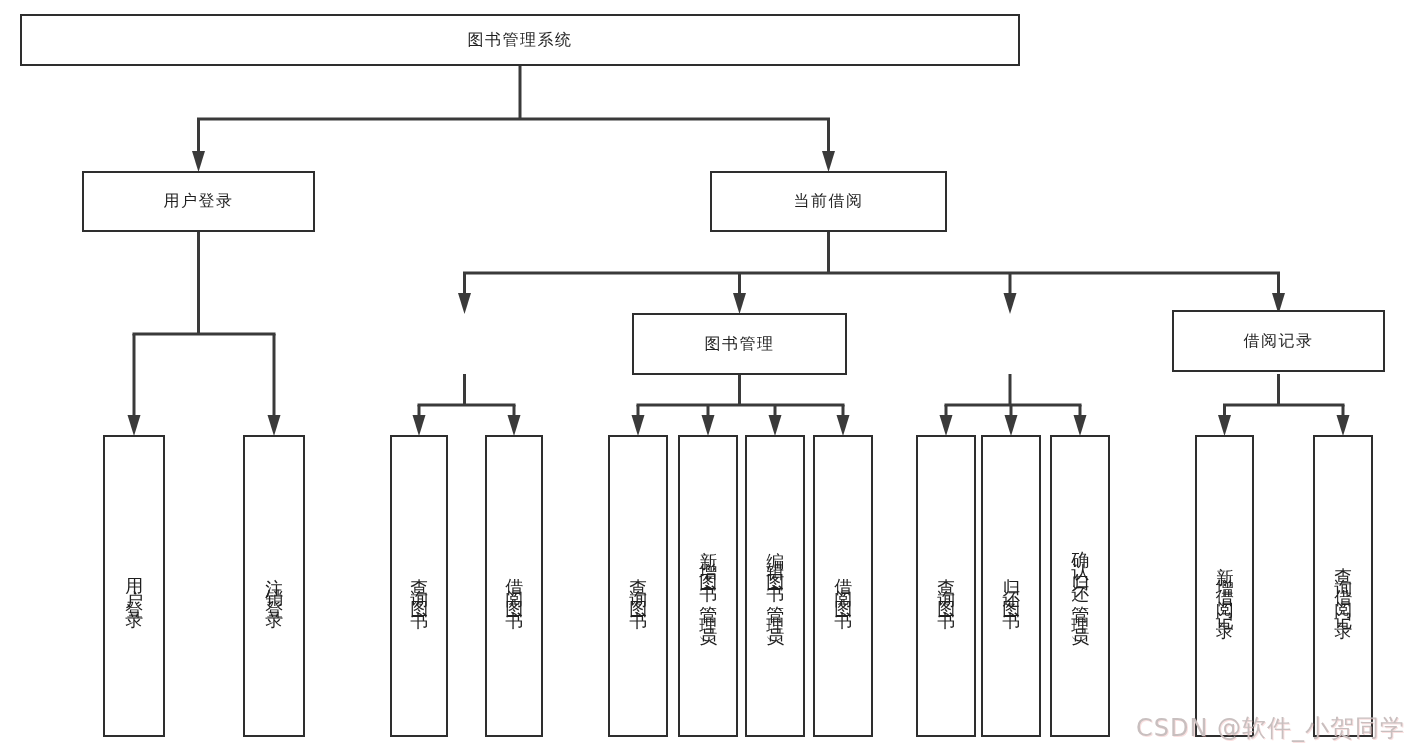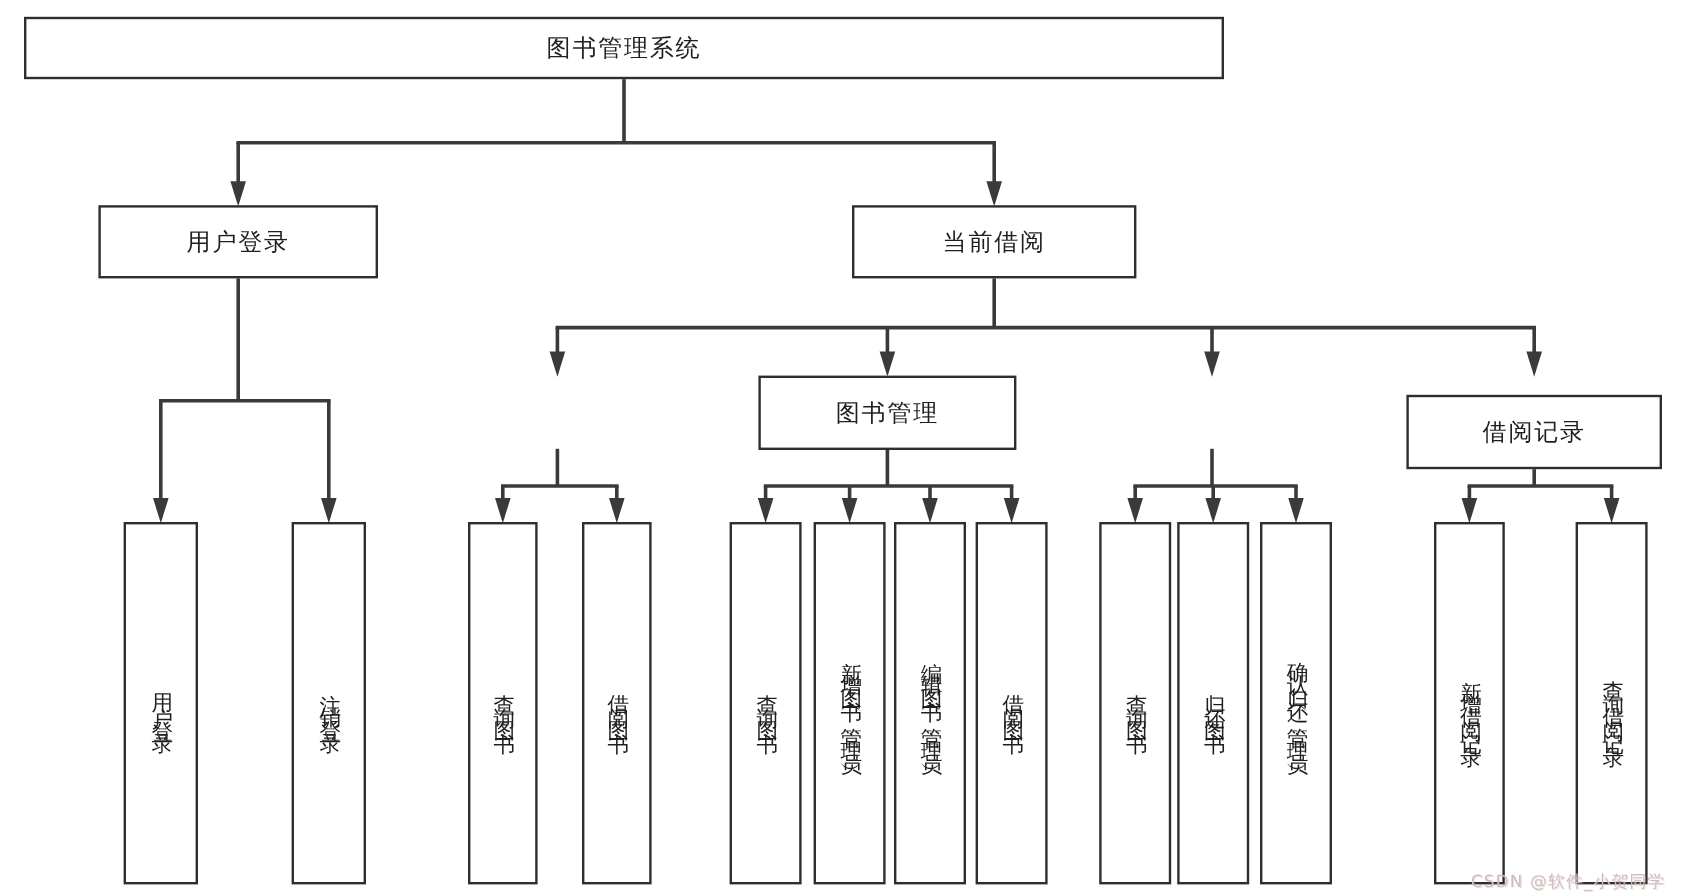--- a/index.html
+++ b/index.html
@@ -14,36 +14,36 @@
   .node{
     position:absolute;
     box-sizing:border-box;
     background:#ffffff;
     border:2.5px solid #2e2e2e;
     display:flex;align-items:center;justify-content:center;
     z-index:2;
     color:#1f1f1f;
   }
   .node.h .lbl{
-    font-size:20px;
+    font-size:16px;
     letter-spacing:1.5px;
     white-space:nowrap;
   }
   .node.v .lbl{
     writing-mode:vertical-rl;
     text-orientation:mixed;
     font-size:18px;
     line-height:1.15;
     letter-spacing:11px;
   }
   .watermark{
     position:absolute;
-    right:17px;bottom:3px;
+    right:0;bottom:3px;
     z-index:10;
-    font-size:14px;
+    font-size:24px;
     color:#c8bfbf;
     letter-spacing:1px;
     text-shadow:1px 1px 0 rgba(242,166,166,0.35);
     white-space:nowrap;
   }
 </style>
 </head>
 <body>
 
 <div id="canvas">
@@ -110,21 +110,21 @@
   <div class="node h" style="left:82px;top:171px;width:233px;height:61px">
     <span class="lbl">用户登录</span>
   </div>
   <div class="node h" style="left:710px;top:171px;width:237px;height:61px">
     <span class="lbl">当前借阅</span>
   </div>
 
   <div class="node h" style="left:632px;top:313px;width:215px;height:62px">
     <span class="lbl">图书管理</span>
   </div>
-  <div class="node h" style="left:1172px;top:329px;width:213px;height:62px">
+  <div class="node h" style="left:1172px;top:310px;width:213px;height:62px">
     <span class="lbl">借阅记录</span>
   </div>
 
   <div class="node v" style="left:103px;top:435px;width:62px;height:302px">
     <span class="lbl">用户登录</span>
   </div>
   <div class="node v" style="left:243px;top:435px;width:62px;height:302px">
     <span class="lbl">注销登录</span>
   </div>
 

